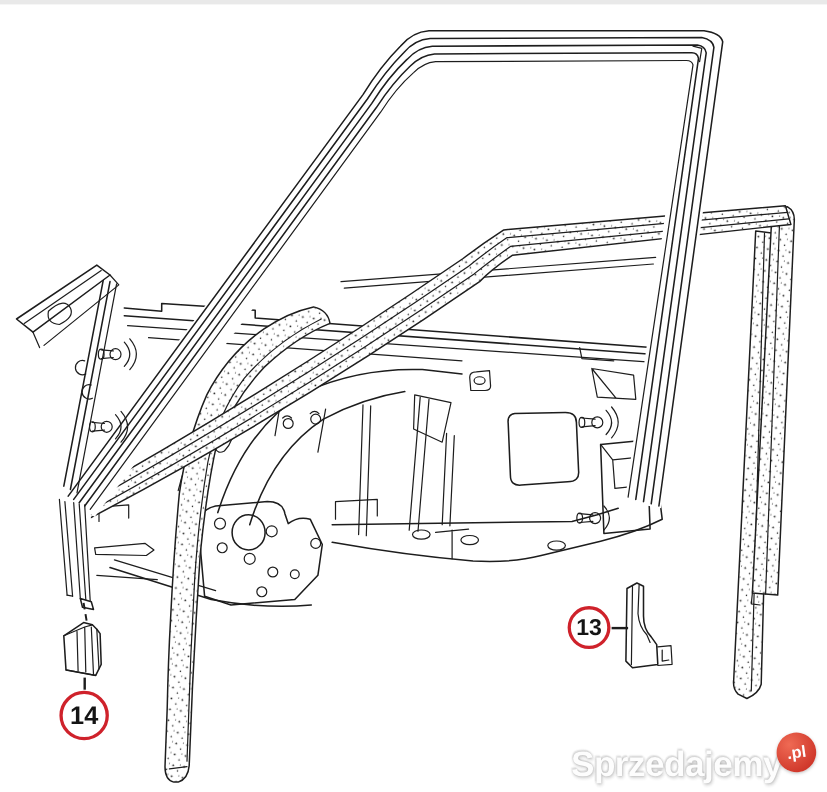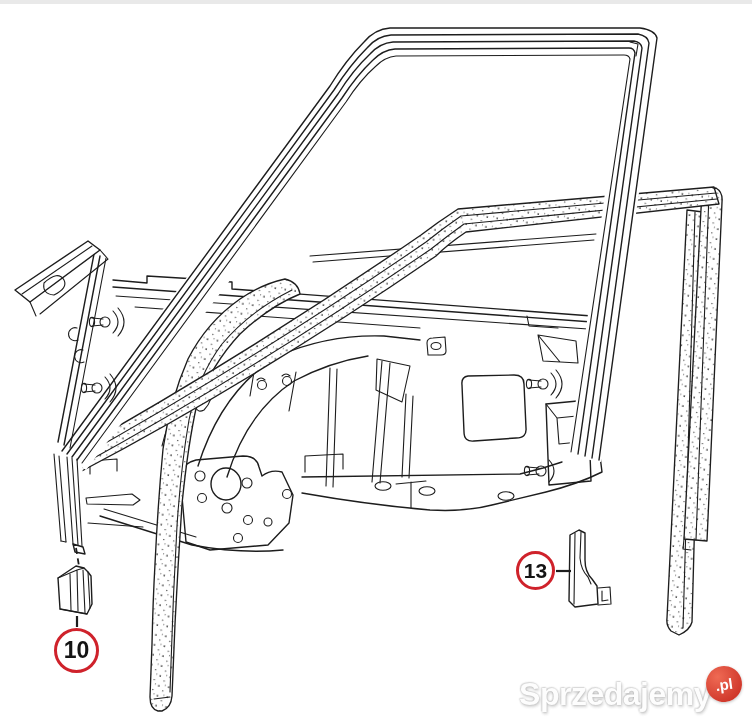--- a/index.html
+++ b/index.html
@@ -221,21 +221,21 @@
     <line class="lead" x1="77" y1="612" x2="77" y2="623"></line>
     <line class="lead" x1="556" y1="567" x2="571" y2="567"></line>
   </g>
 </svg>
 
 
 <div class="callout" id="c13">
   <span>13</span>
 </div>
 <div class="callout" id="c14">
-  <span>10</span>
+  <span>14</span>
 </div>
 
 
 <div class="watermark">
   <span class="wm-text">Sprzedajemy</span>
   <span class="wm-badge">
     <span>.pl</span>
   </span>
 </div>
 

